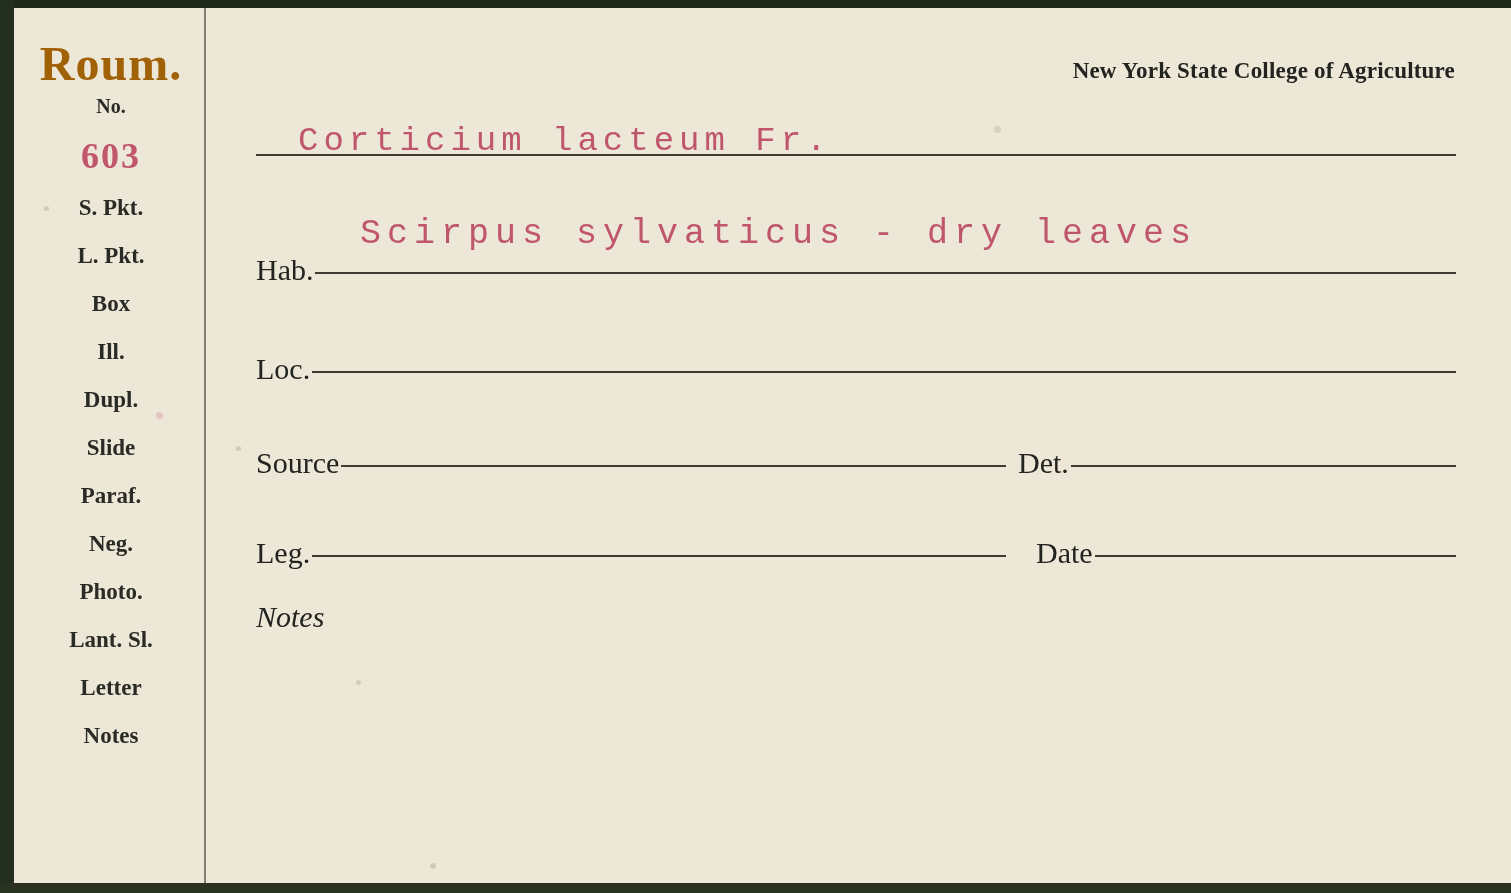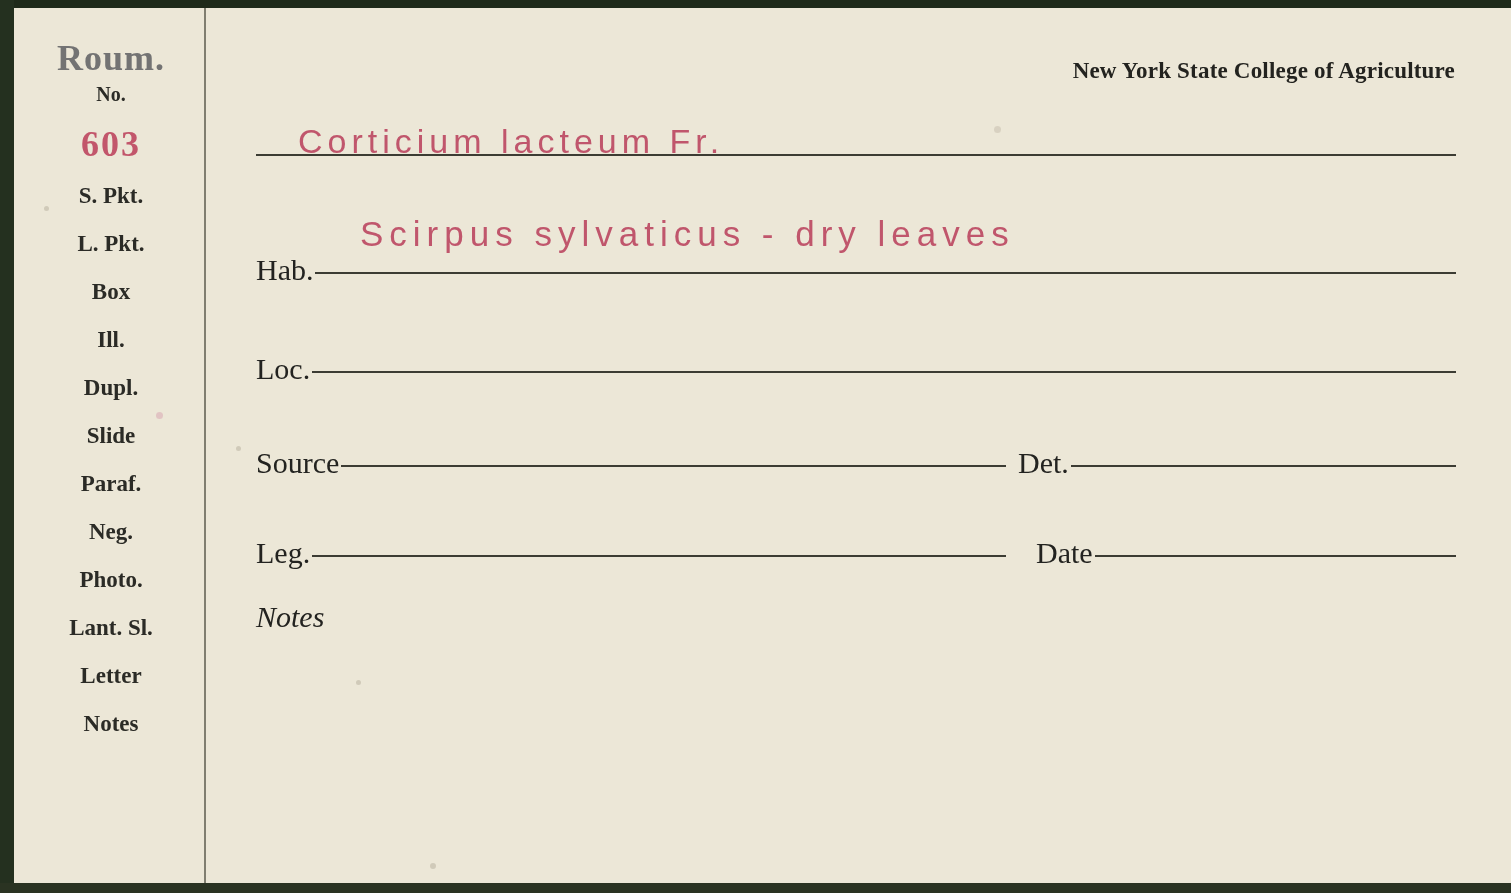--- a/index.html
+++ b/index.html
@@ -52,23 +52,23 @@
   
   .left-col {
     position: absolute;
     left: 18px; top: 40px;
     width: 186px;
     text-align: center;
     color: #2b2b26;
   }
   .roum {
     font-family: "Liberation Serif", serif;
-    font-size: 36px;
-    font-weight: 700;
-    color: #737373;
+    font-size: 48px;
+    font-weight: 700;
+    color: #a16207;
     letter-spacing: 1px;
     line-height: 1;
     margin-bottom: 6px;
   }
   .no-label {
     font-size: 20px;
     font-weight: 700;
     line-height: 1.2;
     margin-bottom: 18px;
   }
@@ -112,21 +112,21 @@
   }
   .rule {
     flex: 1 1 auto;
     border-bottom: 2px solid #3c3c33;
     height: 0;
     position: relative;
     top: -6px;
   }
   .typed {
     position: absolute;
-    font-family: Liberation Sans, sans-serif;
+    font-family: Liberation Mono, monospace;
     color: #c0566c;
     font-size: 34px;
     letter-spacing: 5px;
     white-space: nowrap;
   }
 
   
   #row-name    { left: 256px; top: 160px; width: 1200px; }
   #row-hab     { left: 256px; top: 253px; width: 1200px; }
   #row-loc     { left: 256px; top: 352px; width: 1200px; }

